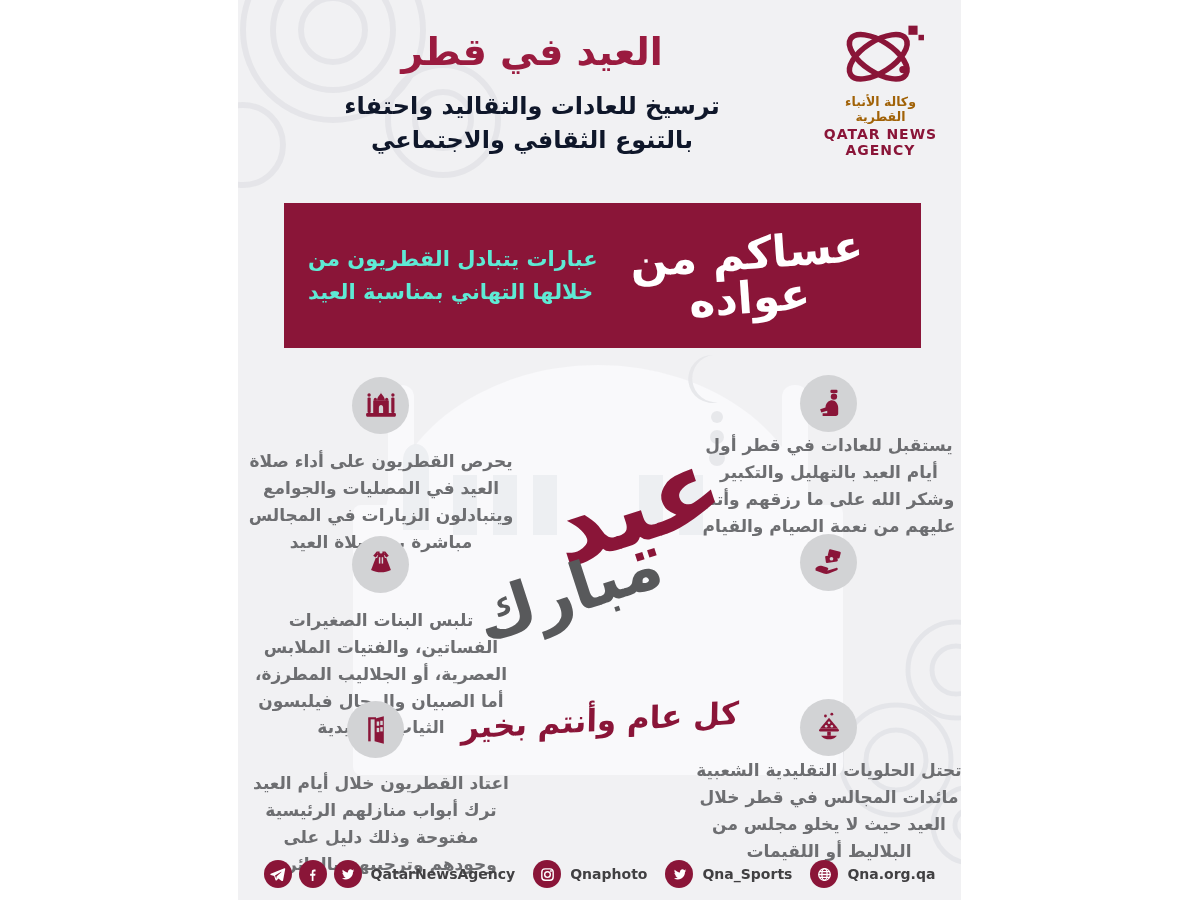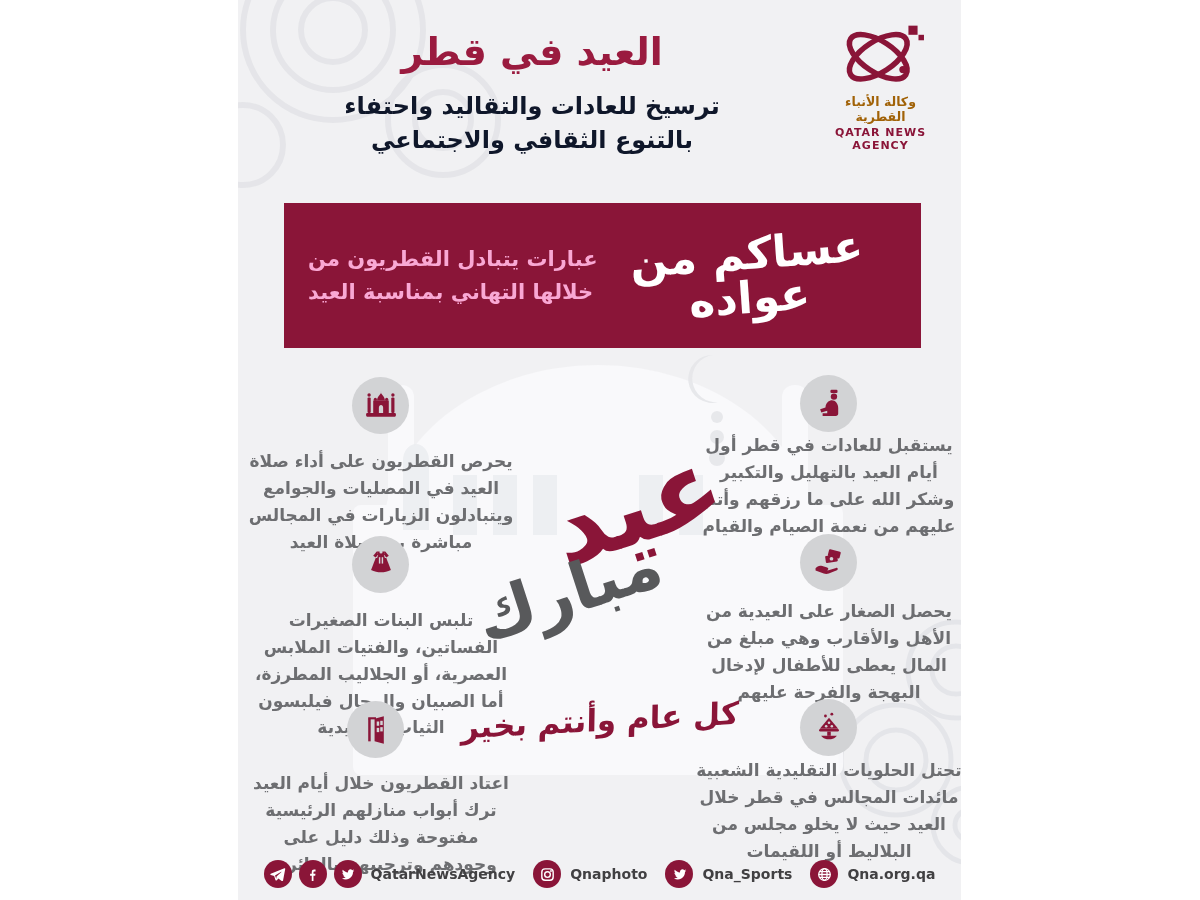--- a/index.html
+++ b/index.html
@@ -13,28 +13,28 @@
   .mosque-bg { position:absolute; left:55px; top:325px; width:610px; height:450px; pointer-events:none; }
 
   
   .header { position:absolute; top:30px; left:0; width:588px; text-align:center; }
   .title { font-size:38px; font-weight:bold; color:#9a1b3f; direction:rtl; }
   .subtitle { margin:16px auto 0; max-width:430px; font-size:24px; font-weight:bold; color:#0f172a; direction:rtl; line-height:1.4; }
 
   
   .logo { position:absolute; top:22px; left:585px; width:115px; text-align:center; }
   .logo-ar { font-size:12.5px; font-weight:bold; color:#a16207; direction:rtl; margin-top:4px; }
-  .logo-en { font-size:11px; font-weight:bold; color:#8a1538; letter-spacing:1px; margin-top:2px; }
+  .logo-en { font-size:14px; font-weight:bold; color:#8a1538; letter-spacing:1px; margin-top:2px; }
 
   
   .banner { position:absolute; left:46px; top:203px; width:637px; height:145px; background:#8a1538; }
   .banner-callig { position:absolute; right:18px; top:8px; width:310px; height:129px; display:flex; align-items:center; justify-content:center;
                    color:#ffffff; font-size:44px; font-weight:bold; direction:rtl; text-align:center; line-height:1.0; transform:rotate(-4deg); }
   .banner-text { position:absolute; left:24px; top:0; height:145px; width:290px; display:flex; align-items:center; }
-  .banner-text div { width:100%; color:#f9a8d4; font-size:21px; font-weight:bold; direction:rtl; text-align:left; line-height:1.55; }
+  .banner-text div { width:100%; color:#5eead4; font-size:21px; font-weight:bold; direction:rtl; text-align:left; line-height:1.55; }
 
   
   .icon-circle { position:absolute; width:57px; height:57px; border-radius:50%; background:#d2d3d5; display:flex; align-items:center; justify-content:center; }
   .icon-circle svg { width:34px; height:34px; }
   .sec-text { position:absolute; width:268px; font-size:17px; font-weight:bold; color:#6d6e71; direction:rtl; text-align:center; line-height:1.58; }
 
   
   .center-callig { position:absolute; left:235px; top:425px; width:260px; height:270px; pointer-events:none; }
   .cw1 { position:absolute; right:10px; top:20px; font-size:104px; font-weight:bold; color:#8a1538; transform:rotate(-18deg); direction:rtl; }
   .cw2 { position:absolute; left:0px; top:128px; font-size:66px; font-weight:bold; color:#58595b; transform:rotate(-18deg); direction:rtl; }
@@ -167,21 +167,20 @@
     <div class="sec-text" style="left:9px; top:607px;">تلبس البنات الصغيرات الفساتين، والفتيات الملابس العصرية، أو الجلاليب المطرزة، أما الصبيان والرجال فيلبسون الثياب التقليدية</div>
 
     <div class="icon-circle" style="left:562px; top:534px;">
       <svg viewBox="0 0 48 48" fill="#8a1538">
         <rect x="23" y="6" width="17" height="10" rx="1.5" transform="rotate(14 31 11)"></rect>
         <rect x="19" y="13" width="17" height="10" rx="1.5" transform="rotate(-8 27 18)"></rect>
         <circle cx="27.5" cy="18" r="2.6" fill="#d2d3d5"></circle>
         <path d="M5 31.5c2.5-3.5 6-4.5 9.5-3.3l7 2.3c2.4.8 2 3.6-.6 3.6h-7 9.5l10.5-3.2c2.4-.7 3.6 2.3 1.3 3.4l-11.5 4.6c-2.3.9-4.8.9-7.1 0L5 34.5z"></path>
       </svg>
     </div>
-    <div class="sec-text" style="left:457px; top:598px;">يحصل الصغار على العيدية من الأهل والأقارب وهي مبلغ من المال يعطى للأطفال لإدخال البهجة والفرحة عليهم</div>
 
     <div class="icon-circle" style="left:109px; top:701px;">
       <svg viewBox="0 0 48 48" fill="#8a1538">
         <rect x="13" y="8" width="3.5" height="32"></rect>
         <rect x="13" y="6" width="11" height="3"></rect>
         <path d="M22 8l13-3.5v39L22 40z"></path>
         <g fill="#d2d3d5">
           <rect x="25" y="12" width="3.5" height="6"></rect>
             <rect x="30" y="11" width="3.5" height="6"></rect>
           <rect x="25" y="21" width="3.5" height="6"></rect>

